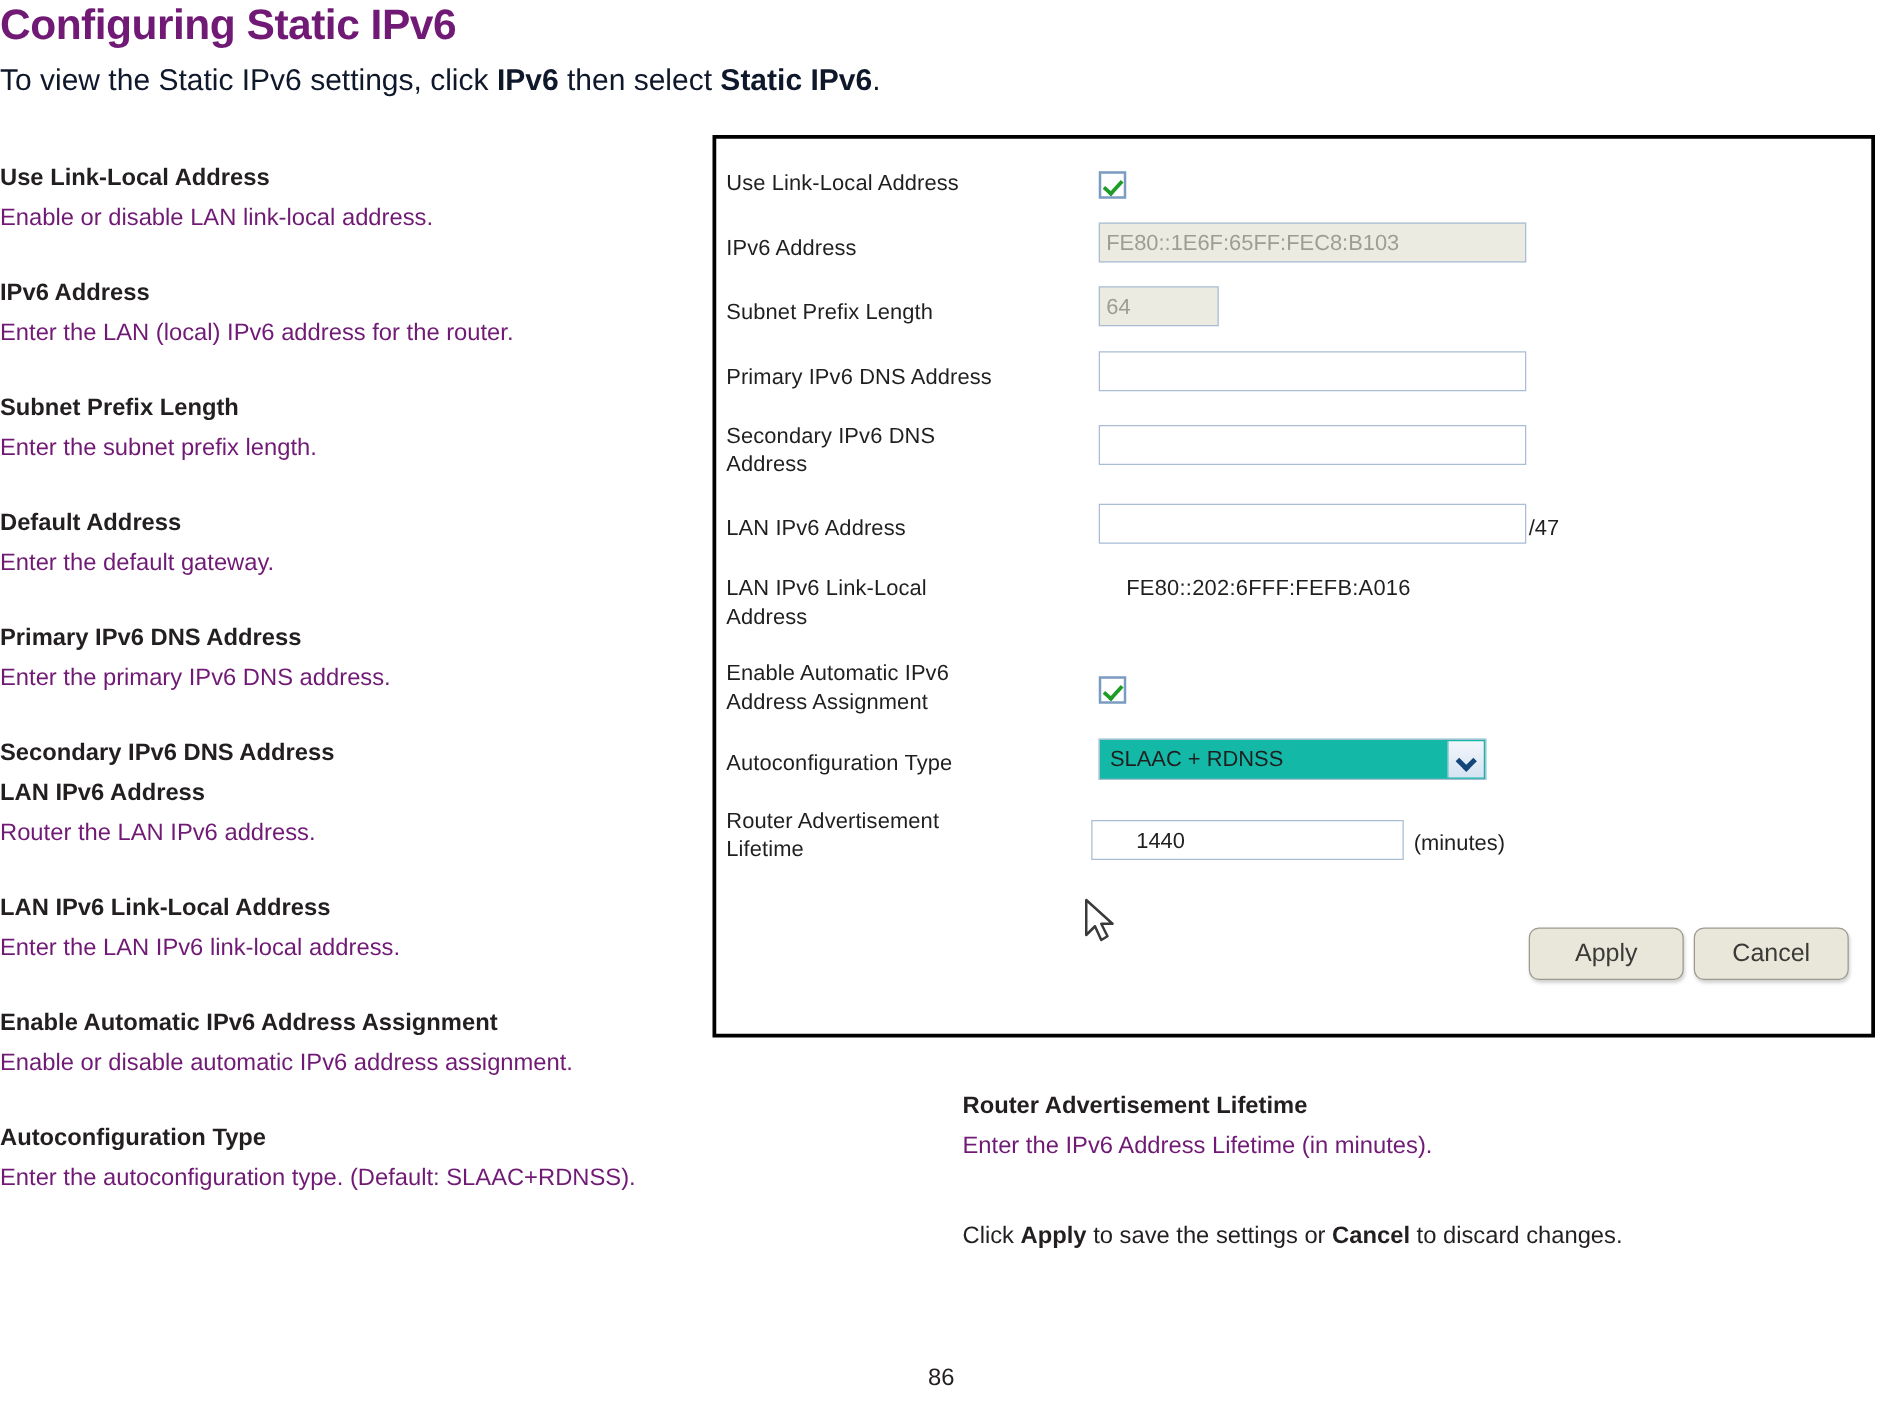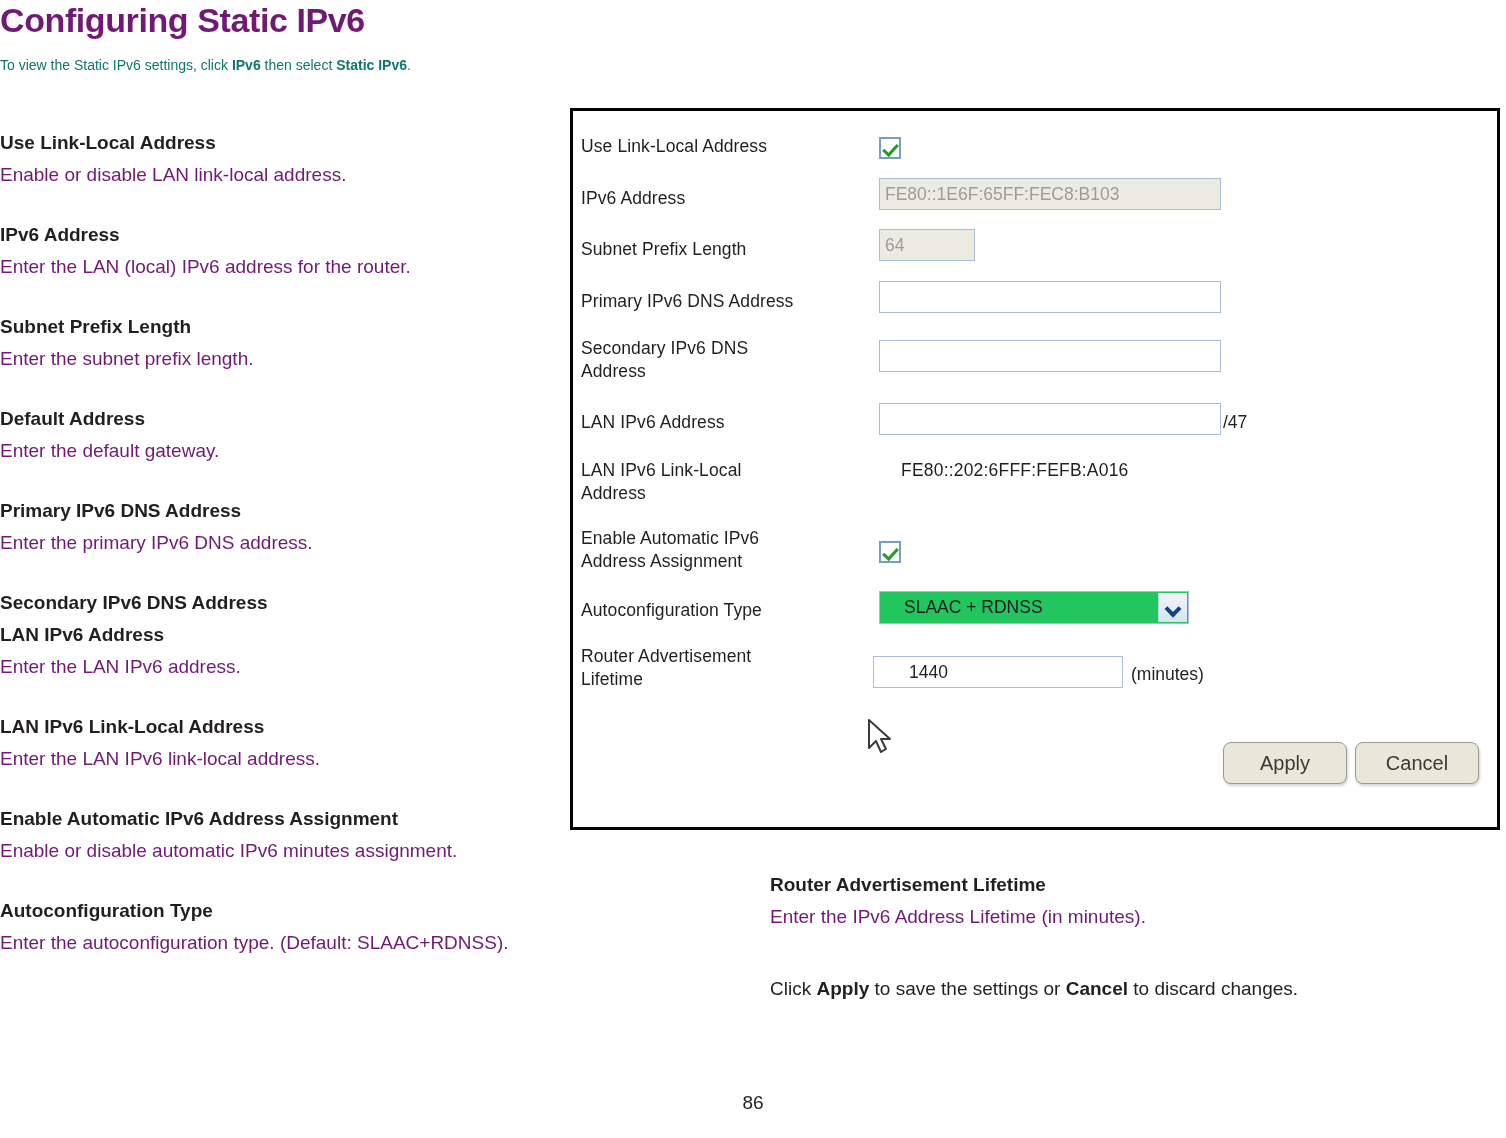--- a/index.html
+++ b/index.html
@@ -20,23 +20,23 @@
     left: 0px; top: 0px;
     font-size: 34px;
     font-weight: bold;
     letter-spacing: -0.4px;
     line-height: 40px;
     color: #701a75;
   }
   .page-subtitle {
     position: absolute;
     left: 0px; top: 52px;
-    font-size: 14px;
+    font-size: 24px;
     line-height: 26px;
-    color: #0f766e;
+    color: #0f172a;
     white-space: nowrap;
   }
   .page-subtitle b { font-weight: bold; }
 
   
   .col-left  { position: absolute; left: 0px;   top: 130px; width: 720px; }
   .col-right { position: absolute; left: 770px; top: 872px; width: 720px; }
 
   .term {
     font-size: 19px;
@@ -146,25 +146,25 @@
     width: 6px; height: 12px;
     border: solid #1f9b28;
     border-width: 0 3px 3px 0;
     transform: rotate(42deg);
   }
 
   
   .sel {
     width: 310px; height: 33px;
     border: 1px solid #a9bdd4;
-    background: #22c55e;
+    background: #14b8a6;
     position: relative;
     font-size: 17.5px;
     line-height: 31px;
-    padding-left: 24px;
+    padding-left: 8px;
     color: #1f1f1f;
     white-space: nowrap;
     overflow: hidden;
   }
   .sel-arrow {
     position: absolute;
     right: 1px; top: 1px;
     width: 29px; height: 29px;
     background: linear-gradient(180deg,#f2f6fb 0%, #d6e3f2 100%);
     border-left: 1px solid #c2d2e4;
@@ -231,27 +231,27 @@
 
   <p class="term">Default Address</p>
   <p class="desc">Enter the default gateway.</p>
 
   <p class="term">Primary IPv6 DNS Address</p>
   <p class="desc">Enter the primary IPv6 DNS address.</p>
 
   <p class="term">Secondary IPv6 DNS Address</p>
 
   <p class="term">LAN IPv6 Address</p>
-  <p class="desc">Enter the LAN IPv6 address.</p>
+  <p class="desc">Router the LAN IPv6 address.</p>
 
   <p class="term">LAN IPv6 Link-Local Address</p>
   <p class="desc">Enter the LAN IPv6 link-local address.</p>
 
   <p class="term">Enable Automatic IPv6 Address Assignment</p>
-  <p class="desc">Enable or disable automatic IPv6 minutes assignment.</p>
+  <p class="desc">Enable or disable automatic IPv6 address assignment.</p>
 
   <p class="term">Autoconfiguration Type</p>
   <p class="desc last">Enter the autoconfiguration type. (Default: SLAAC+RDNSS).</p>
 </div>
 
 <div class="col-right">
   <p class="term">Router Advertisement Lifetime</p>
   <p class="desc last">Enter the IPv6 Address Lifetime (in minutes).</p>
 
   <p class="note"><span>Click </span><b>Apply</b><span> to save the settings or </span><b>Cancel</b><span> to discard changes.</span></p>

